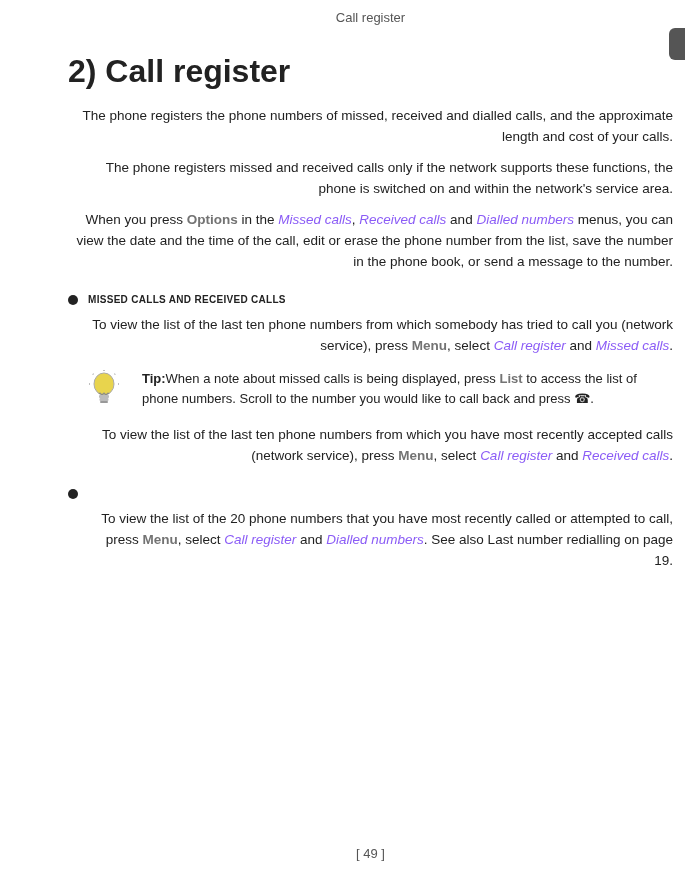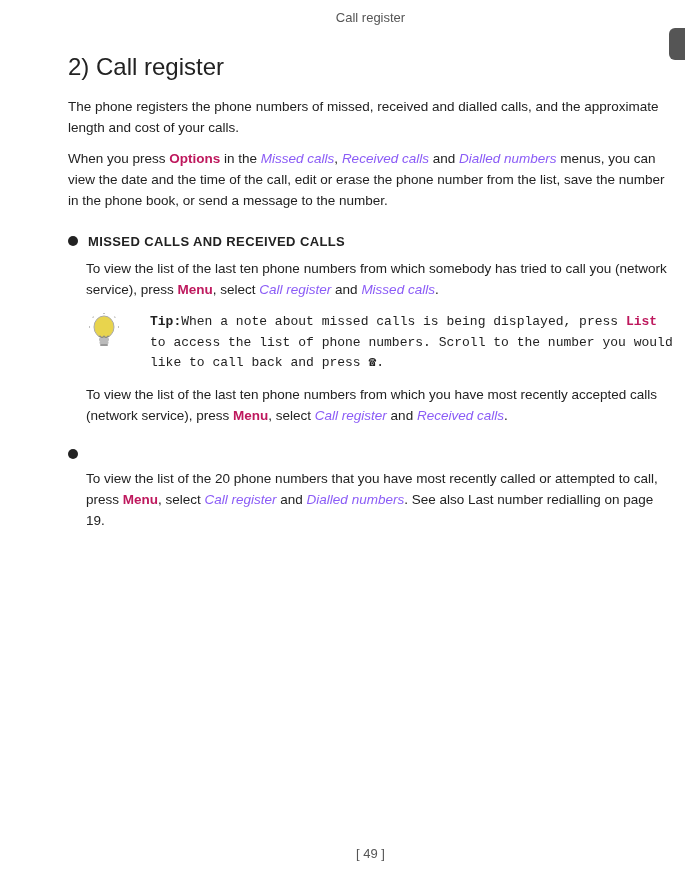--- a/index.html
+++ b/index.html
@@ -47,33 +47,34 @@
       display: flex;
       align-items: center;
       justify-content: center;
       color: white;
       font-size: 20px;
       font-weight: bold;
     }
 
     
     .page-title {
-      font-size: 24px;
-      font-weight: normal;
+      font-size: 32px;
+      font-weight: bold;
       color: #222;
       margin-top: 22px;
       margin-bottom: 16px;
     }
 
     
     .body-text {
       font-size: 13.5px;
       line-height: 1.55;
       color: #222;
       margin-bottom: 10px;
+      text-align: right;
     }
 
     
     .section-heading {
       display: flex;
       align-items: center;
       margin-top: 22px;
       margin-bottom: 10px;
     }
 
@@ -81,45 +82,44 @@
       width: 10px;
       height: 10px;
       background: #222;
       border-radius: 50%;
       margin-right: 10px;
       flex-shrink: 0;
       margin-left: -18px;
     }
 
     .section-heading-text {
-      font-size: 13px;
+      font-size: 10px;
       font-weight: bold;
       color: #222;
       letter-spacing: 0.03em;
       text-transform: uppercase;
     }
 
     
     .text-green {
-      color: #be185d;
+      color: #737373;
       font-weight: bold;
     }
 
     .text-blue {
       color: #8b5cf6;
       font-style: italic;
     }
 
     
     .tip-box {
       display: flex;
       align-items: flex-start;
       margin: 12px 0 12px 0;
-      gap: 28px;
-      font-family: Liberation Mono, monospace;
+      gap: 20px;
     }
 
     .tip-icon {
       width: 36px;
       height: 44px;
       flex-shrink: 0;
       display: flex;
       align-items: center;
       justify-content: center;
     }
@@ -169,20 +169,21 @@
     <span>Call register</span>
   </div>
 
   <div class="chapter-badge">
     <span>2</span>
   </div>
 
   <h1 class="page-title">2) Call register</h1>
 
   <p class="body-text">The phone registers the phone numbers of missed, received and dialled calls, and the approximate length and cost of your calls.</p>
+  <p class="body-text">The phone registers missed and received calls only if the network supports these functions, the phone is switched on and within the network's service area.</p>
 
   <p class="body-text">
     <span>When you press </span><span class="text-green">Options</span><span> in the </span><span class="text-blue">Missed calls</span><span>, </span><span class="text-blue">Received calls</span><span> and </span><span class="text-blue">Dialled numbers</span><span> menus, you can view the date and the time of the call, edit or erase the phone number from the list, save the number in the phone book, or send a message to the number.</span>
   </p>
 
   <div class="section-block">
     <div class="section-heading">
       <div class="bullet-dot"></div>
       <span class="section-heading-text">MISSED CALLS AND RECEIVED CALLS</span>
     </div>

